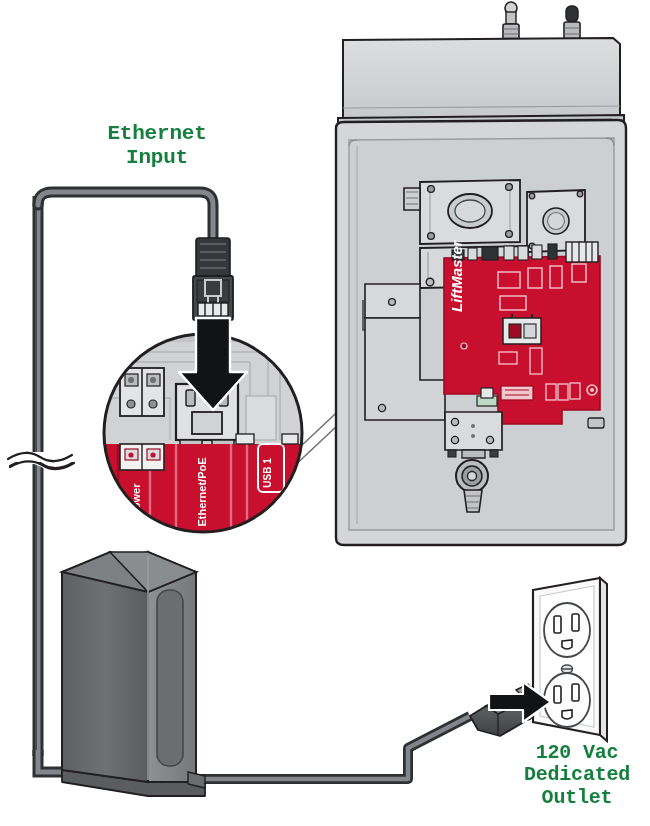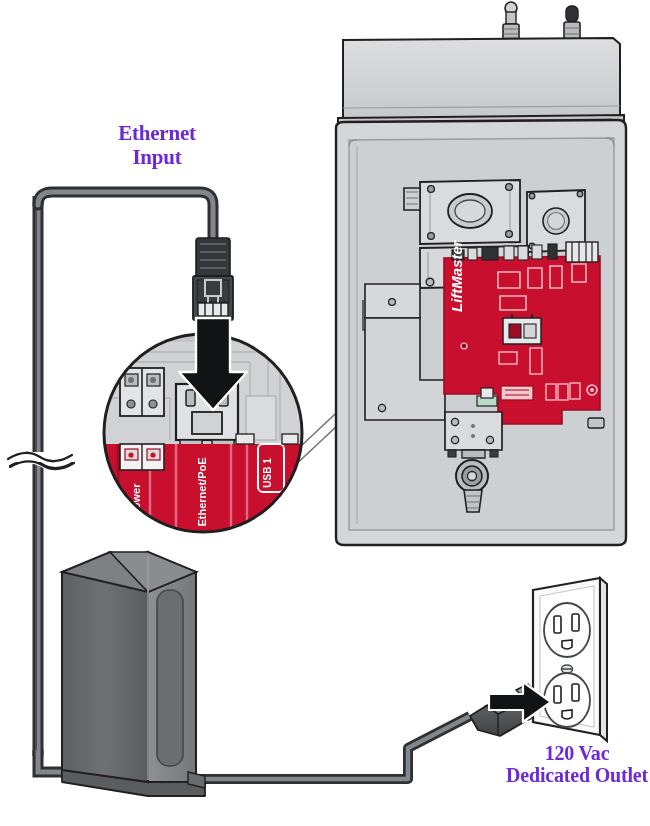--- a/index.html
+++ b/index.html
@@ -19,23 +19,23 @@
   }
   #stage svg.layer {
     position: absolute;
     left: 0;
     top: 0;
     width: 650px;
     height: 826px;
   }
   .label {
     position: absolute;
-    font-family: Liberation Serif, serif;
+    font-family: Liberation Mono, monospace;
     font-weight: bold;
-    color: #6d28d9;
+    color: #15803d;
     line-height: 1.12;
     white-space: pre-line;
     letter-spacing: -0.2px;
   }
   #lbl-ethernet {
     left: 72px;
     top: 122px;
     width: 170px;
     text-align: center;
     font-size: 21px;

